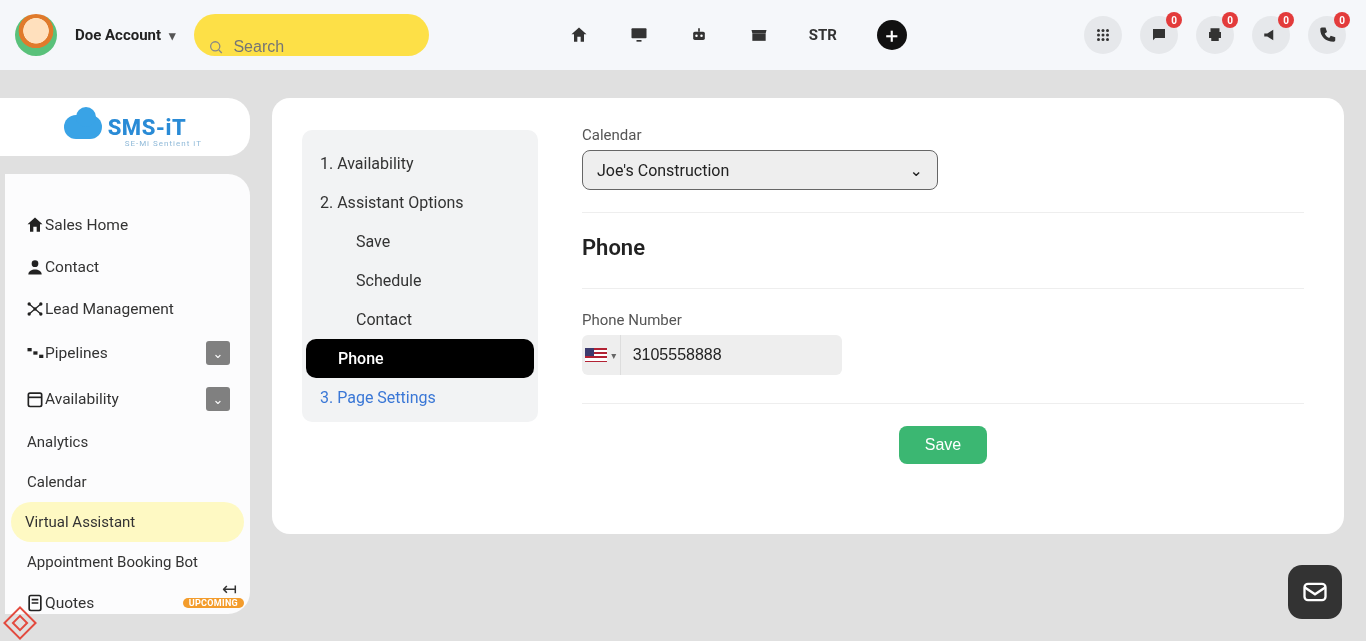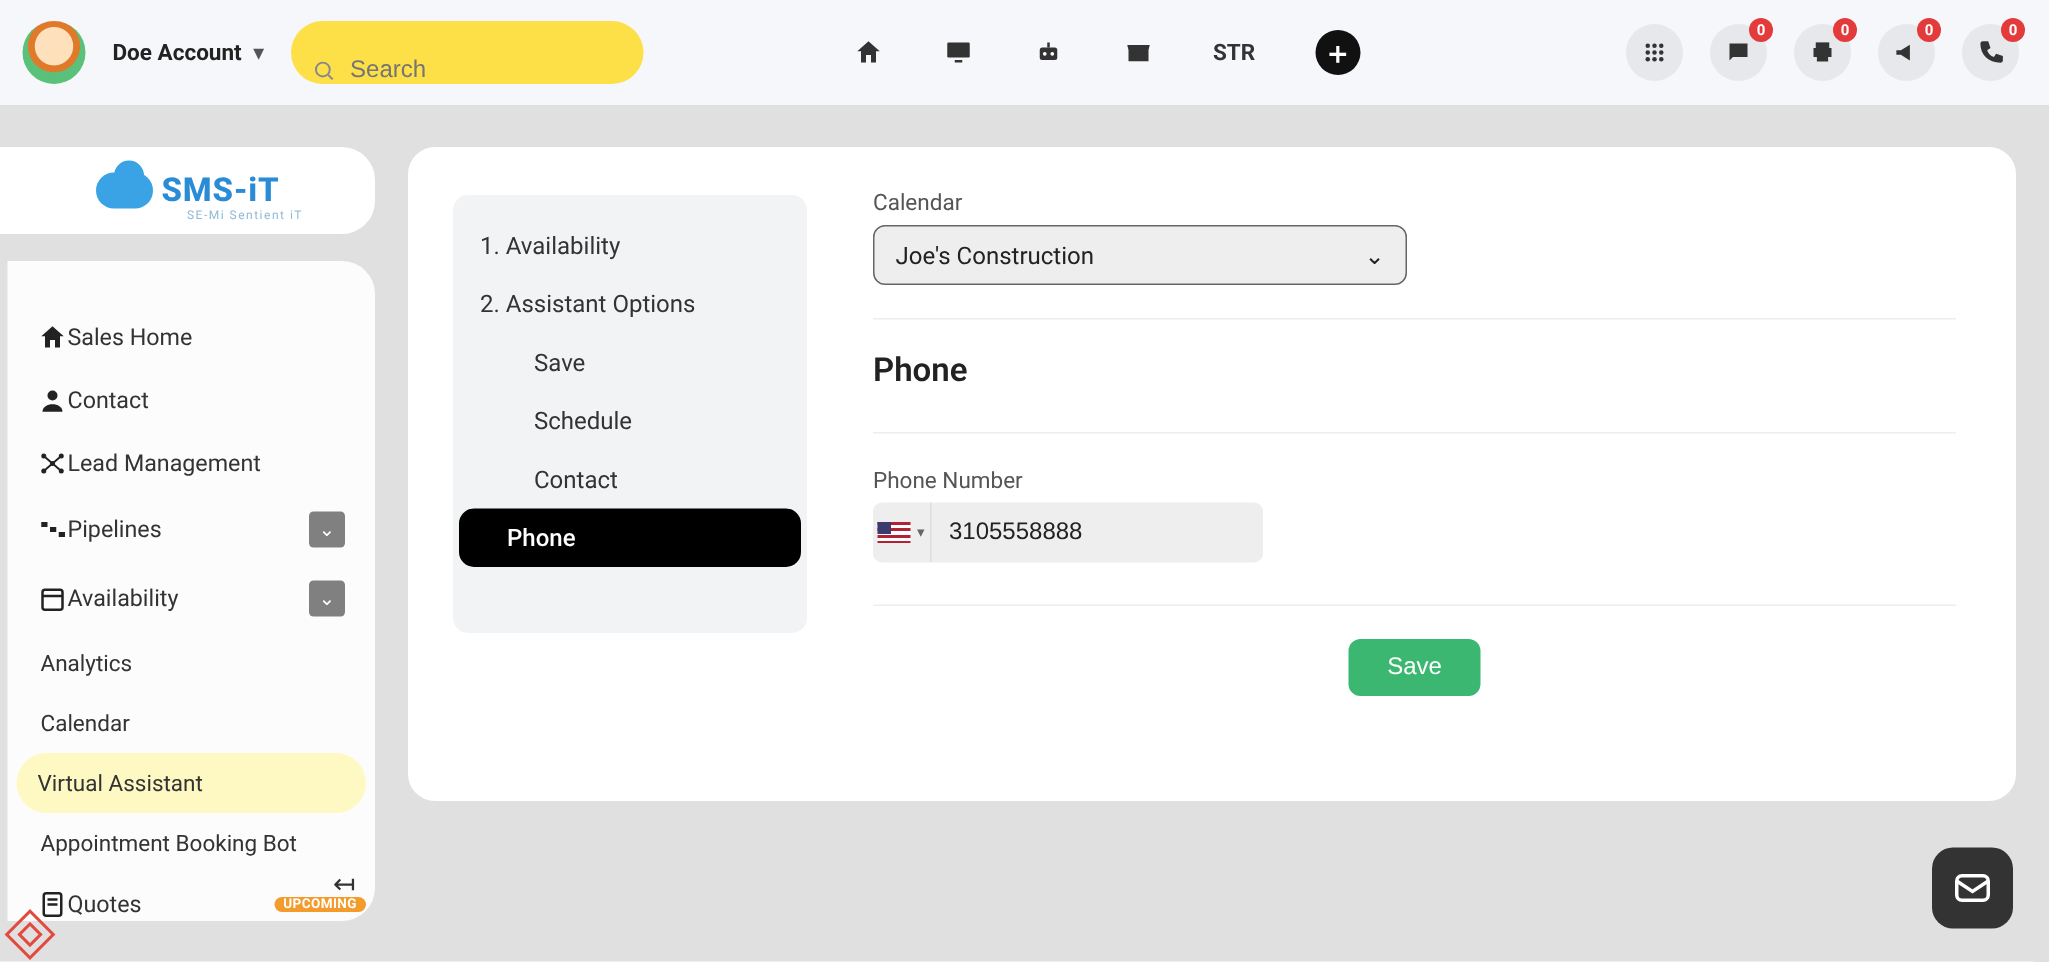--- a/index.html
+++ b/index.html
@@ -345,20 +345,21 @@
 <div class="collapse-handle">↤</div>
 
 <div class="main-card">
   <div class="side-nav">
     <div class="step">1. Availability</div>
     <div class="step">2. Assistant Options</div>
     <div class="substep">Save</div>
     <div class="substep">Schedule</div>
     <div class="substep">Contact</div>
     <div class="substep active">Phone</div>
+    <div class="step link">3. Page Settings</div>
   </div>
 
   <div class="content">
     <div class="field-label">Calendar</div>
     <div class="dropdown">
       <span>Joe's Construction</span>
       <span>⌄</span>
     </div>
     <div class="hr"></div>
     <div class="section-title">Phone</div>

